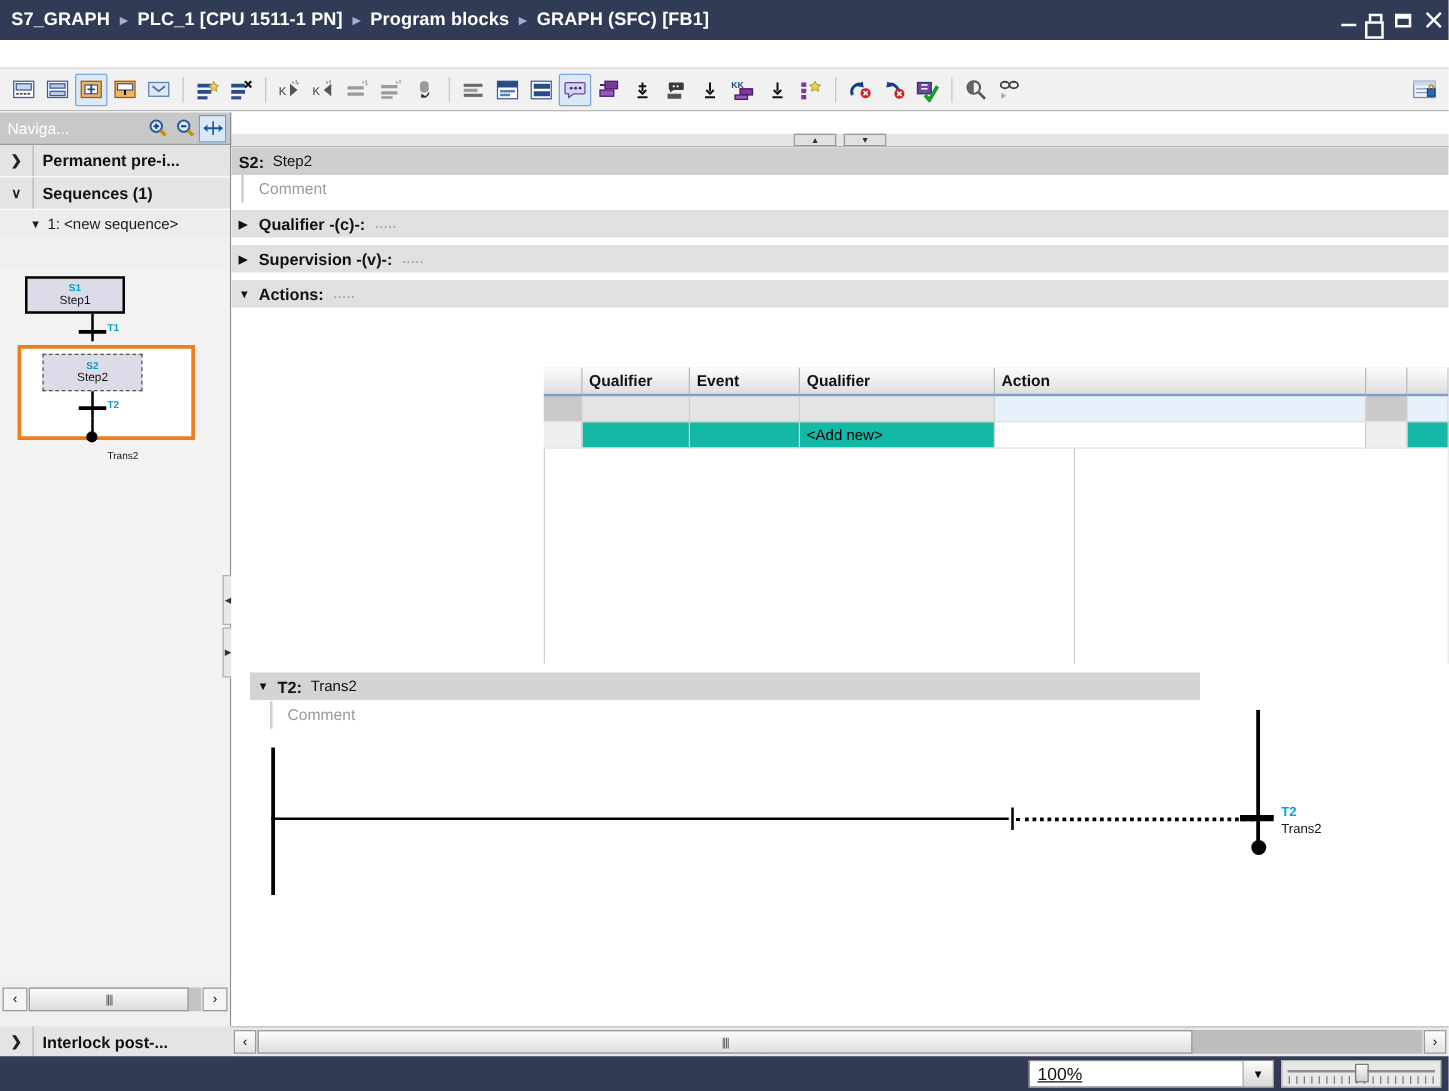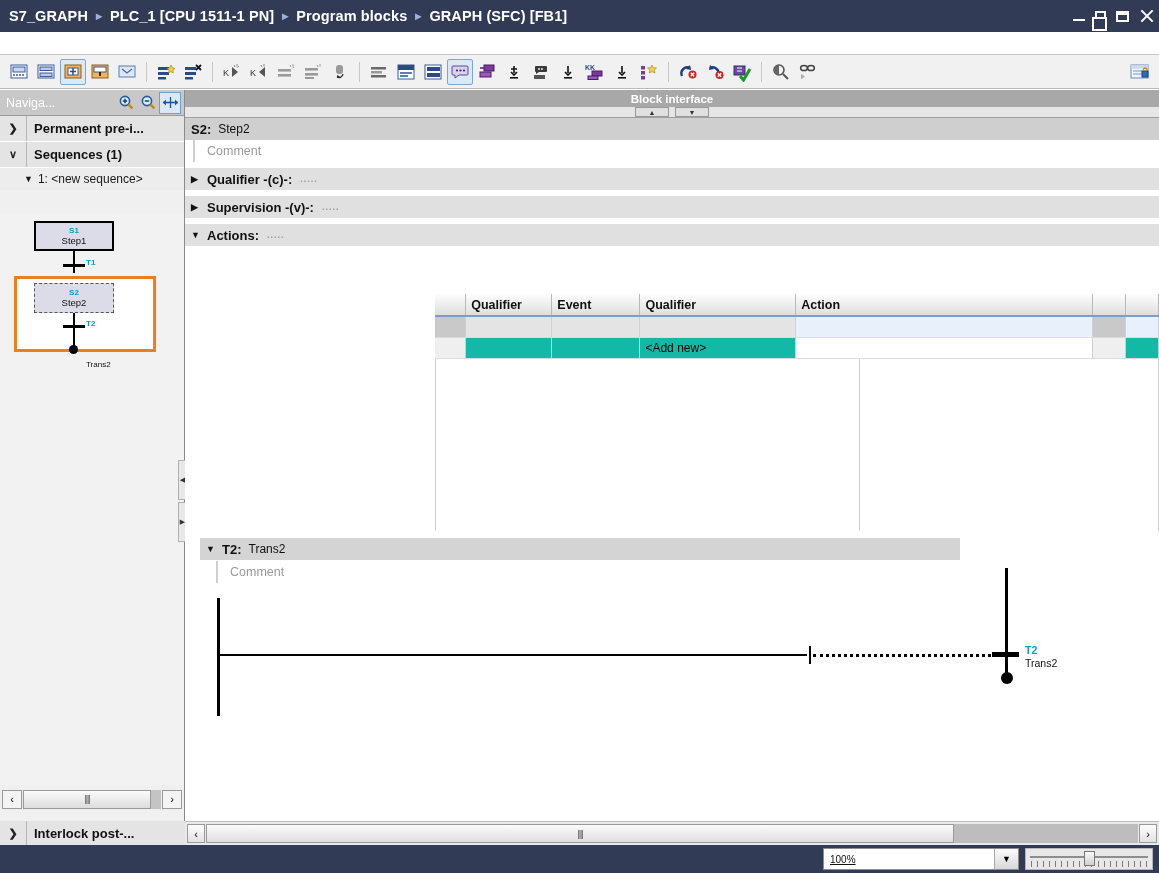--- a/index.html
+++ b/index.html
@@ -149,21 +149,21 @@
   .tr-lab .b { color:#111; }
 
   
   .ed-hscroll { position:absolute; left:185px; right:0; bottom:28px; height:24px; background:#e9e9e9; display:flex; align-items:center; padding:2px; border-top:1px solid #bdbdbd; }
   .ehs-btn { width:18px; height:19px; border:1px solid #9a9a9a; background:linear-gradient(#fdfdfd,#e2e2e2); display:flex; align-items:center; justify-content:center; font-size:11px; cursor:pointer; }
   .ehs-track { flex:1; height:19px; background:#bdbdbd; position:relative; margin:0 1px; }
   .ehs-thumb { position:absolute; left:0; top:0; width:748px; height:19px; background:linear-gradient(#fcfcfc,#dedede); border:1px solid #9a9a9a; display:flex; align-items:center; justify-content:center; font-size:9px; letter-spacing:-1px; color:#555; cursor:pointer; }
 
   .statusbar { position:absolute; left:0; right:0; bottom:0; height:28px; background:#323b55; display:flex; align-items:center; justify-content:flex-end; padding-right:6px; }
   .zoom-combo { width:196px; height:22px; background:#ffffff; border:1px solid #8d8d8d; display:flex; align-items:center; }
-  .zoom-combo .zv { flex:1; padding-left:6px; font-size:10px; color:#111;text-decoration:underline; }
+  .zoom-combo .zv { flex:1; padding-left:6px; font-size:14px; color:#111;text-decoration:underline; }
   .zoom-combo .zarrow { width:24px; height:20px; background:linear-gradient(#fbfbfb,#d8d8d8); border-left:1px solid #a8a8a8; display:flex; align-items:center; justify-content:center; font-size:9px; cursor:pointer; }
   .zoom-slider { width:128px; height:22px; margin-left:6px; position:relative; background:#e8e8e8; border:1px solid #b6b6b6; }
   .zs-line { position:absolute; left:4px; right:4px; top:7px; height:2px; background:#8d8d8d; }
   .zs-ticks { position:absolute; left:5px; right:5px; bottom:2px; height:6px; display:flex; justify-content:space-between; }
   .zs-ticks i { width:1px; height:6px; background:#7a7a7a; display:block; }
   .zs-thumb { position:absolute; left:58px; top:2px; width:11px; height:15px; background:linear-gradient(#fbfbfb,#cfcfcf); border:1px solid #777; }
 
   .nav-foot { position:absolute; left:0; bottom:0; width:185px; }
 </style>
 </head>
@@ -415,23 +415,20 @@
           <path d="M4 9 h9 M4 12 h9" stroke="#7a97c0"></path>
           <rect x="13" y="9" width="6" height="6" fill="#2b6ab8" stroke="#18457a"></rect>
           <path d="M14.5 9 v-1.5 a1.5 1.5 0 0 1 3 0 V9" fill="none" stroke="#c88a10" stroke-width="1.3"></path>
         </svg>
     </div>
   </div>
 </div>
 
 <div class="body-area">
 
-  <div class="blockif">
-    <span>Block interface</span>
-  </div>
   <div class="blockif-strip">
     <div class="bs-btn">▲</div>
     <div style="width:6px"></div>
     <div class="bs-btn">▼</div>
   </div>
 
   <div class="nav">
     <div class="nav-head">
       <span class="lbl">Naviga...</span>
       <span class="nbtn">
@@ -466,21 +463,21 @@
       <span class="tw">∨</span>
       <span class="nlabel">Sequences (1)</span>
     </div>
     <div class="nav-sub">
       <span class="tw2">▼</span>
       <span>1: &lt;new sequence&gt;</span>
     </div>
 
     <div class="seq-canvas">
 
-      <div class="step-box" style="left:34px; top:7px;">
+      <div class="step-box" style="left:20px; top:7px;">
         <span class="sid">S1</span>
         <span class="sname">Step1</span>
       </div>
       <div class="vline" style="left:73px; top:37px; height:22px;"></div>
       <div class="tbar" style="left:63px; top:50px;"></div>
       <div class="tlabel" style="left:86px; top:44px;">
         <div class="tid">T1</div>
         <div class="tname">Trans1</div>
       </div>
 

